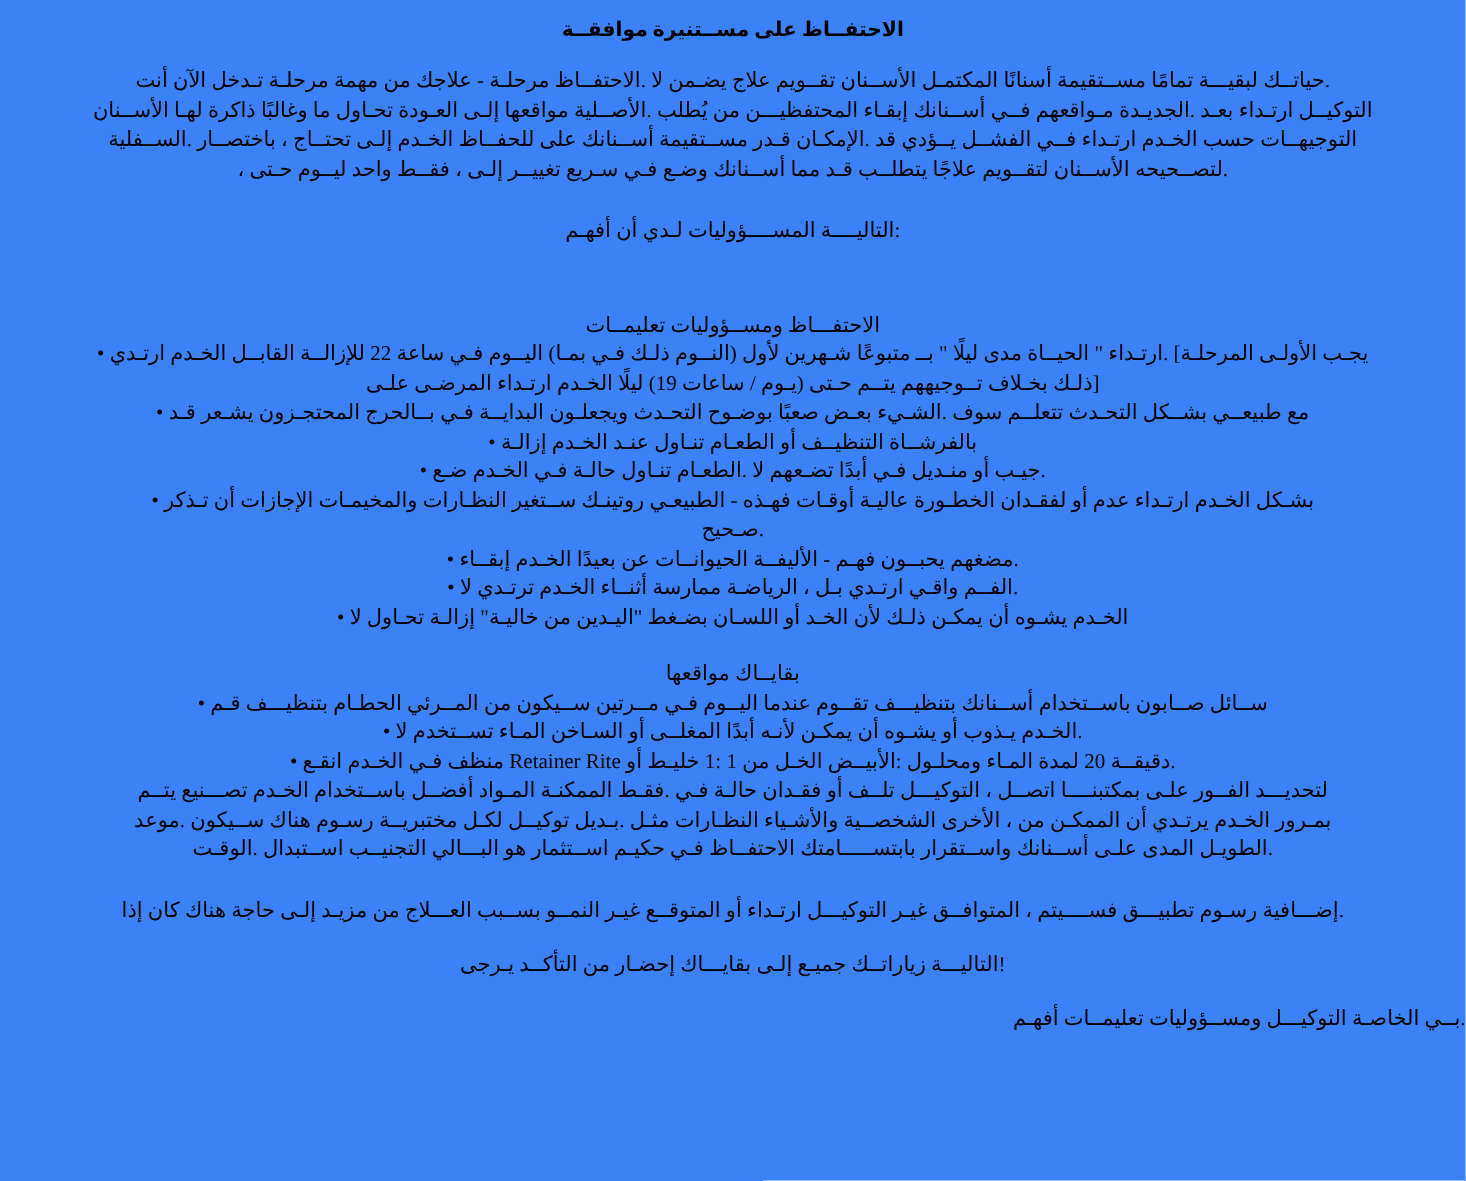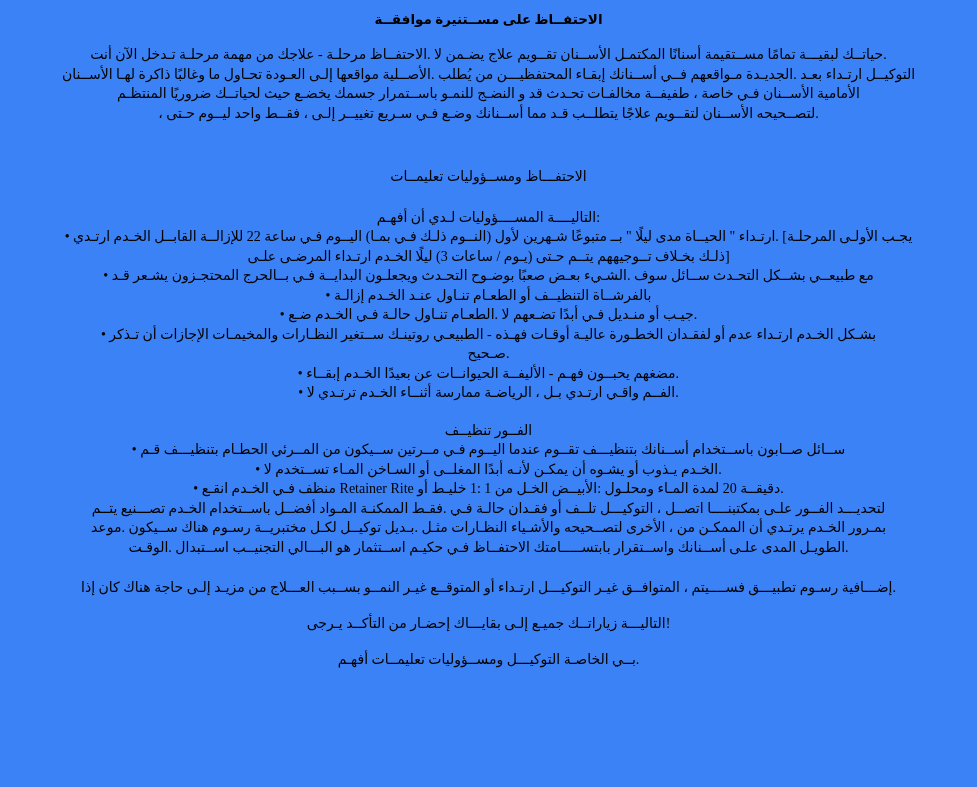--- a/index.html
+++ b/index.html
@@ -25,64 +25,65 @@
   .blk-intro-paragraph{margin-top:15.5px;}
   .blk-instructions-heading{margin-top:43.75px;}
   .blk-responsibilities-intro{margin-top:21.5px;}
   .blk-responsibilities-bullets{margin-top:0;}
   .blk-cleaning-heading{margin-top:18px;}
   .blk-cleaning-bullets{margin-top:0;}
   .blk-lost-heading{margin-top:25px;}
   .blk-lost-paragraph{margin-top:0;}
   .blk-fees-paragraph{margin-top:21px;}
   .blk-bring-note{margin-top:16.5px;}
-  .blk-acknowledgement{margin-top:16.5px;}
+  .blk-acknowledgement{margin-top:16.5px;text-align:right;}
 </style>
 </head>
 <body>
 
 <div class="page">
   <div id="doc">
       <div class="block blk-title blk-title">
         <div class="line">الاحتفــاظ على مســتنيرة موافقــة</div>
       </div>
       <div class="block blk-intro-paragraph">
         <div class="line">.حياتــك لبقيـــة تمامًا مســتقيمة أسنانًا المكتمـل الأســنان تقــويم علاج يضـمن لا .الاحتفــاظ مرحلـة - علاجك من مهمة مرحلـة تـدخل الآن أنت</div>
         <div class="line">التوكيــل ارتـداء بعـد .الجديـدة مـواقعهم فــي أســنانك إبقـاء المحتفظيـــن من يُطلب .الأصــلية مواقعها إلـى العـودة تحـاول ما وغالبًا ذاكرة لهـا الأســنان</div>
-        <div class="line">الأمامية الأســنان فـي خاصة ، طفيفــة مخالفـات تحـدث قد و النضـج للنمـو باســتمرار جسمك يخضـع حيث لحياتــك ضروريًا المنتظـم</div>
+        <div class="line">التوجيهــات حسب الخـدم ارتـداء فــي الفشــل يــؤدي قد .الإمكـان قـدر مســتقيمة أســنانك على للحفــاظ الخـدم إلـى تحتــاج ، باختصــار .الســفلية</div>
         <div class="line">.لتصــحيحه الأســنان لتقــويم علاجًا يتطلــب قـد مما أســنانك وضـع فـي سـريع تغييــر إلـى ، فقــط واحد ليــوم حـتى ،</div>
+      </div>
+      <div class="block blk-responsibilities-intro">
+        <div class="line">:التاليــــة المســــؤوليات لـدي أن أفهـم</div>
       </div>
       <div class="block blk-instructions-heading">
         <div class="line">الاحتفـــاظ ومســؤوليات تعليمــات</div>
       </div>
-      <div class="block blk-responsibilities-intro">
-        <div class="line">:التاليــــة المســــؤوليات لـدي أن أفهـم</div>
-      </div>
       <div class="block blk-responsibilities-bullets">
         <div class="line">يجـب الأولـى المرحلـة] .ارتـداء " الحيــاة مدى ليلًا " بــ متبوعًا شـهرين لأول (النــوم ذلـك فـي بمـا) اليــوم فـي ساعة 22 للإزالــة القابــل الخـدم ارتـدي •</div>
-        <div class="line">[ذلـك بخـلاف تــوجيههم يتــم حـتى (يـوم / ساعات 3) ليلًا الخـدم ارتـداء المرضـى علـى</div>
-        <div class="line">مع طبيعــي بشــكل التحـدث ســائل سوف .الشـيء بعـض صعبًا بوضـوح التحـدث ويجعلـون البدايــة فـي بــالحرج المحتجـزون يشـعر قـد •</div>
+        <div class="line">[ذلـك بخـلاف تــوجيههم يتــم حـتى (يـوم / ساعات 19) ليلًا الخـدم ارتـداء المرضـى علـى</div>
+        <div class="line">مع طبيعــي بشــكل التحـدث تتعلــم سوف .الشـيء بعـض صعبًا بوضـوح التحـدث ويجعلـون البدايــة فـي بــالحرج المحتجـزون يشـعر قـد •</div>
         <div class="line">بالفرشــاة التنظيــف أو الطعـام تنـاول عنـد الخـدم إزالـة •</div>
         <div class="line">.جيـب أو منـديل فـي أبدًا تضـعهم لا .الطعـام تنـاول حالـة فـي الخـدم ضـع •</div>
         <div class="line">بشـكل الخـدم ارتـداء عدم أو لفقـدان الخطـورة عاليـة أوقـات فهـذه - الطبيعـي روتينـك ســتغير النظـارات والمخيمـات الإجازات أن تـذكر •</div>
         <div class="line">.صـحيح</div>
         <div class="line">.مضغهم يحبــون فهـم - الأليفــة الحيوانــات عن بعيدًا الخـدم إبقــاء •</div>
         <div class="line">.الفــم واقـي ارتـدي بـل ، الرياضـة ممارسة أثنــاء الخـدم ترتـدي لا •</div>
+        <div class="line">الخـدم يشـوه أن يمكـن ذلـك لأن الخـد أو اللسـان بضـغط "اليـدين من خاليـة" إزالـة تحـاول لا •</div>
       </div>
       <div class="block blk-cleaning-heading">
-        <div class="line">الفــور تنظيــف</div>
+        <div class="line">بقايــاك مواقعها</div>
       </div>
       <div class="block blk-cleaning-bullets">
         <div class="line">ســائل صــابون باســتخدام أســنانك بتنظيـــف تقــوم عندما اليــوم فـي مــرتين ســيكون من المــرئي الحطـام بتنظيـــف قـم •</div>
         <div class="line">.الخـدم يـذوب أو يشـوه أن يمكـن لأنـه أبدًا المغلــى أو السـاخن المـاء تســتخدم لا •</div>
         <div class="line">.دقيقــة 20 لمدة المـاء ومحلـول :الأبيــض الخـل من 1 :1 خليـط أو Retainer Rite منظف فـي الخـدم انقـع •</div>
       </div>
       <div class="block blk-lost-paragraph">
         <div class="line">لتحديـــد الفــور علـى بمكتبنــــا اتصــل ، التوكيـــل تلــف أو فقـدان حالـة فـي .فقـط الممكنـة المـواد أفضــل باســتخدام الخـدم تصـــنيع يتــم</div>
-        <div class="line">بمـرور الخـدم يرتـدي أن الممكـن من ، الأخرى لتصــحيحه والأشـياء النظـارات مثـل .بـديل توكيــل لكـل مختبريــة رسـوم هناك ســيكون .موعد</div>
+        <div class="line">بمـرور الخـدم يرتـدي أن الممكـن من ، الأخرى الشخصــية والأشـياء النظـارات مثـل .بـديل توكيــل لكـل مختبريــة رسـوم هناك ســيكون .موعد</div>
         <div class="line">.الطويـل المدى علـى أســنانك واســتقرار بابتســـــامتك الاحتفــاظ فـي حكيـم اســتثمار هو البـــالي التجنيــب اســتبدال .الوقـت</div>
       </div>
       <div class="block blk-fees-paragraph">
         <div class="line">.إضـــافية رسـوم تطبيـــق فســــيتم ، المتوافــق غيـر التوكيـــل ارتـداء أو المتوقــع غيـر النمــو بســبب العـــلاج من مزيـد إلـى حاجة هناك كان إذا</div>
       </div>
       <div class="block blk-bring-note">
         <div class="line">!التاليـــة زياراتــك جميـع إلـى بقايـــاك إحضـار من التأكــد يـرجى</div>
       </div>
       <div class="block blk-acknowledgement">
         <div class="line">.بــي الخاصـة التوكيـــل ومســؤوليات تعليمــات أفهـم</div>

